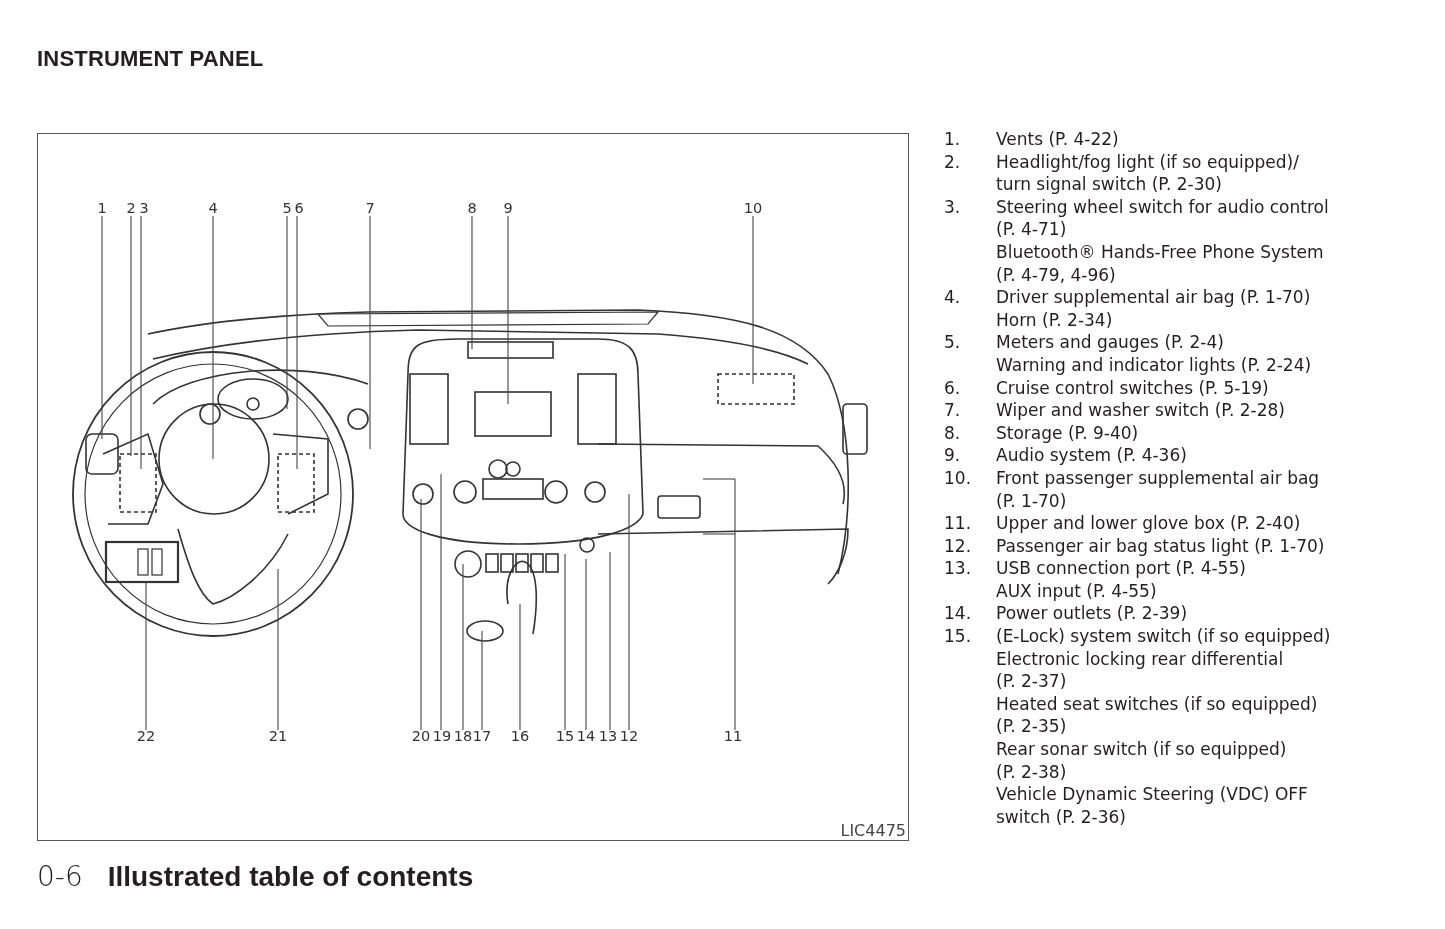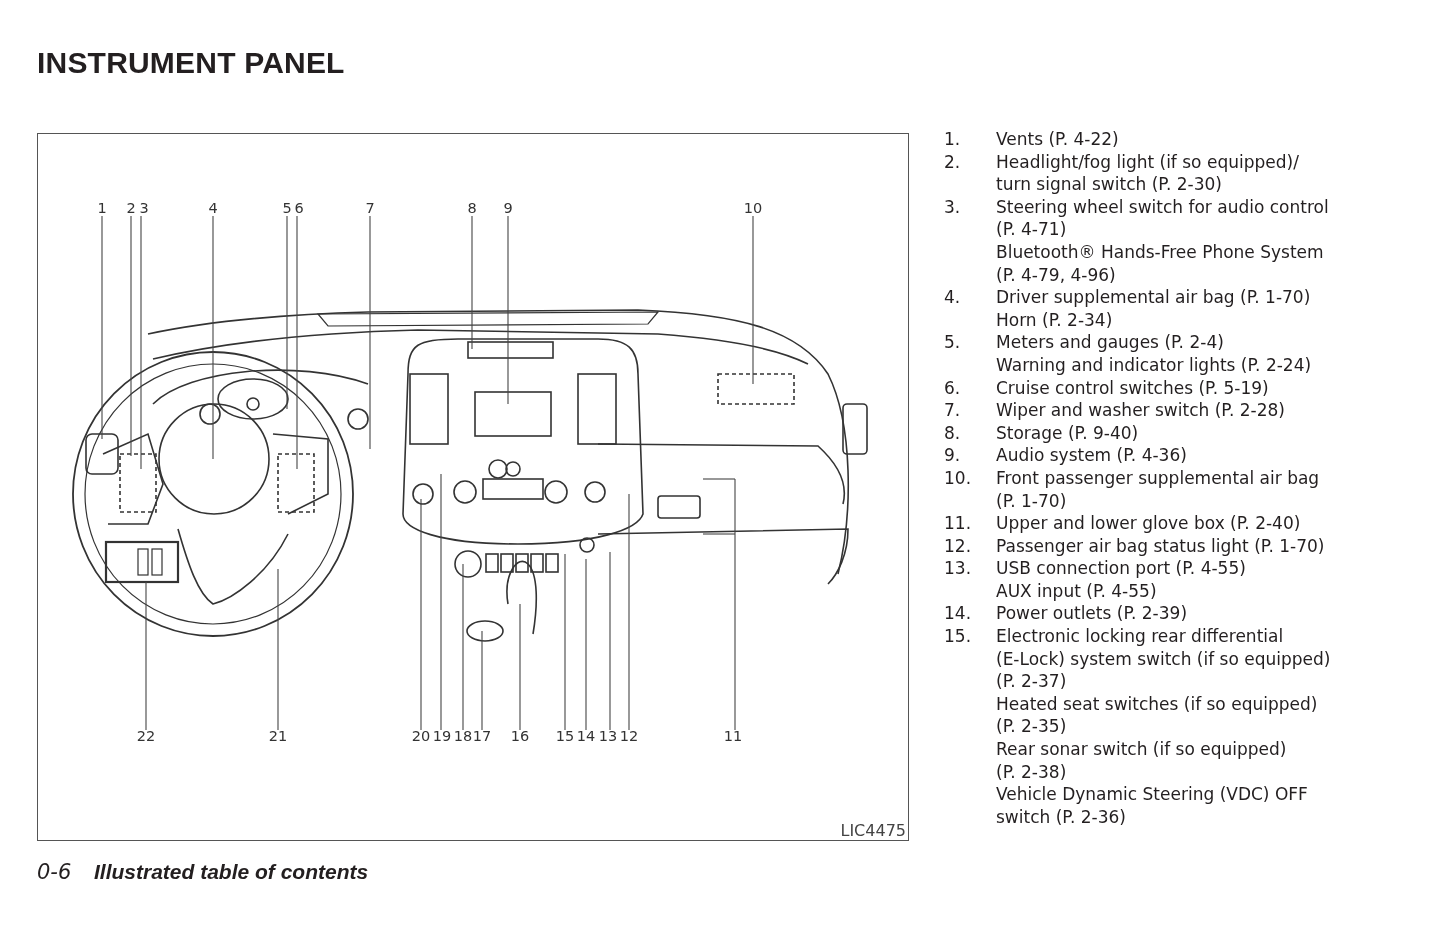--- a/index.html
+++ b/index.html
@@ -1,26 +1,26 @@
 <!DOCTYPE html>
 <html><head>
 <meta charset="utf-8">
 <style>
   html, body { margin:0; padding:0; background:#ffffff; }
   body { width:1445px; height:929px; position:relative; overflow:hidden; font-family:"DejaVu Sans", sans-serif; color:#231f20; }
-  .title { position:absolute; left:37px; top:46px; font-family:"Liberation Sans", sans-serif; font-weight:bold; font-size:30px; letter-spacing:0.2px; color:#231f20; }
+  .title { position:absolute; left:37px; top:46px; font-family:"Liberation Sans", sans-serif; font-weight:bold; font-size:22px; letter-spacing:0.2px; color:#231f20; }
   .figure { position:absolute; left:37px; top:133px; width:872px; height:708px; border:1.5px solid #555; box-sizing:border-box; background:#fff; }
   .figure svg { position:absolute; left:0; top:0; }
   .fig-code { position:absolute; right:2px; bottom:0px; font-size:16px; color:#444; font-family:"DejaVu Sans", sans-serif; }
   .callout { position:absolute; font-size:14.5px; color:#333; font-family:"DejaVu Sans", sans-serif; transform:translateX(-50%); white-space:nowrap; }
   .legend { position:absolute; left:944px; top:128px; width:440px; font-family:"DejaVu Sans", sans-serif; font-size:17px; line-height:22.6px; color:#231f20; }
   .legend .item { display:flex; }
   .legend .num { width:52px; flex:none; }
   .legend .lines div { white-space:nowrap; }
-  .footer { position:absolute; left:37px; top:860px; font-size:21px; color:#231f20;font-style:italic; }
+  .footer { position:absolute; left:37px; top:860px; font-size:28px; color:#231f20; }
   .footer .page { font-family:"DejaVu Sans", sans-serif; font-weight:300; margin-right:16px; }
   .footer .sect { font-family:"Liberation Sans", sans-serif; font-weight:bold; }
 </style>
 </head>
 <body>
 
 <div class="title">INSTRUMENT PANEL</div>
 
 <div class="figure">
   <svg width="870" height="706" viewBox="0 0 870 706" fill="none" stroke="#333" stroke-width="1.6">
@@ -225,22 +225,22 @@
     </div>
     <div class="item">
       <span class="num">14.</span>
       <div class="lines">
         <div>Power outlets (P. 2-39)</div>
       </div>
     </div>
     <div class="item">
       <span class="num">15.</span>
       <div class="lines">
+        <div>(E-Lock) system switch (if so equipped)</div>
         <div>Electronic locking rear differential</div>
-        <div>(E-Lock) system switch (if so equipped)</div>
         <div>(P. 2-37)</div>
         <div>Heated seat switches (if so equipped)</div>
         <div>(P. 2-35)</div>
         <div>Rear sonar switch (if so equipped)</div>
         <div>(P. 2-38)</div>
         <div>Vehicle Dynamic Steering (VDC) OFF</div>
         <div>switch (P. 2-36)</div>
       </div>
     </div>
   </div>

